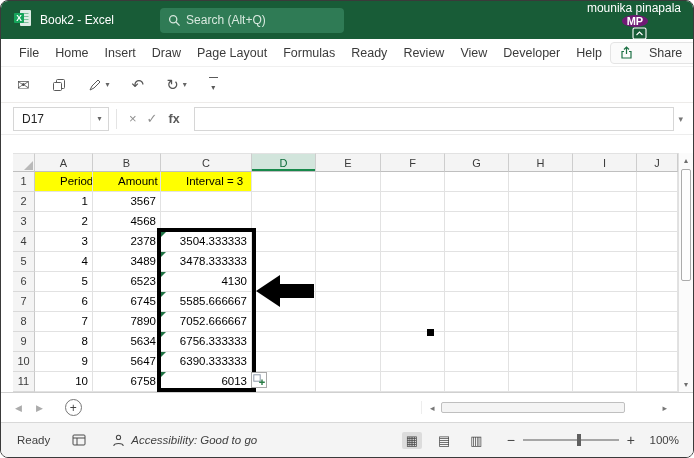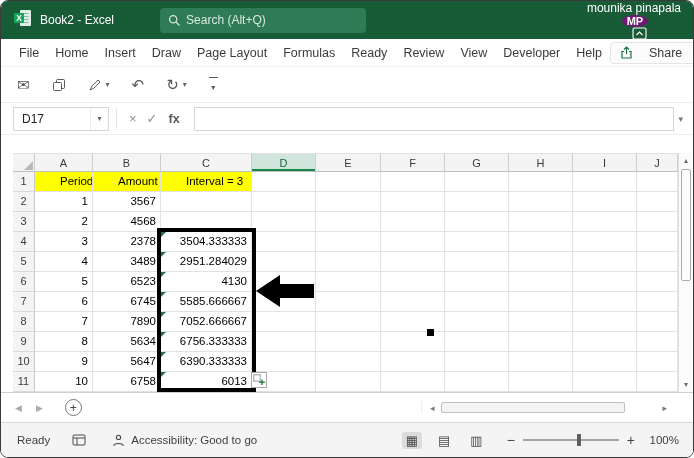--- a/index.html
+++ b/index.html
@@ -5,21 +5,21 @@
   * { box-sizing: border-box; margin: 0; padding: 0; }
   body { margin: 0; background: #fff; font-family: "Liberation Sans", "DejaVu Sans", sans-serif; }
   .window {
     width: 694px; height: 458px; border: 1px solid #3a3a3a; border-radius: 8px;
     overflow: hidden; display: flex; flex-direction: column; background: #fff; position: relative;
   }
 
   
   .titlebar { flex: none; height: 38px; background: #185C37; display: flex; align-items: center; padding-left: 12px; color: #fff; }
   .wtitle { font-size: 12px; margin-left: 8px; white-space: nowrap; }
-  .searchbox { margin-left: 46px; width: 206px; height: 25px; background: #2F7B55; border-radius: 4px;
+  .searchbox { margin-left: 46px; width: 184px; height: 25px; background: #2F7B55; border-radius: 4px;
     display: flex; align-items: center; padding-left: 26px; position: relative; }
   .searchbox svg { position: absolute; left: 8px; top: 6px; }
   .searchbox span { font-size: 12px; color: #D8E9DF; }
   .tb-right { margin-left: auto; display: flex; align-items: center; height: 100%; flex-direction: column; }
   .uname { font-size: 12px; margin-right: 12px; white-space: nowrap; }
   .avatar { width: 26px; height: 26px; border-radius: 50%; background: #701a75; color: #fff; font-size: 11px; font-weight: bold;
     display: flex; align-items: center; justify-content: center; margin-right: 10px; }
   .tb-btn { width: 46px; height: 100%; display: flex; align-items: center; justify-content: center; font-size: 16px; color: #fff; }
   .tb-btn.first { width: 40px; }
   .min-glyph { width: 11px; height: 1px; background: #fff; display: block; }
@@ -93,21 +93,21 @@
     display: flex; align-items: center; justify-content: center; font-size: 12px; color: #444; line-height: 1; }
   .hscroll { margin-left: auto; width: 250px; margin-right: 22px; display: flex; align-items: center; border-left: 1px solid #EDEDED; padding-left: 4px; }
   .harr { color: #777; font-size: 9px; padding: 0 4px; }
   .htrack { flex: 1; height: 13px; position: relative; }
   .hthumb { position: absolute; left: 2px; top: 1px; width: 84%; height: 11px; background: #F4F4F4; border: 1px solid #BFBFBF; border-radius: 2px; }
 
   
   .statusbar { flex: none; height: 35px; background: #F4F4F4; border-top: 1px solid #D8D8D8; display: flex; align-items: center; font-size: 11.5px; color: #3f3f3f; }
   .st-ready { margin-left: 16px; }
   .st-macro { margin-left: 22px; display: flex; align-items: center; }
-  .st-access { margin-left: 26px; display: flex; align-items: center; gap: 6px; }
+  .st-access { margin-left: 26px; display: flex; align-items: center; gap: 6px; font-style: italic; }
   .views { margin-left: auto; display: flex; align-items: center; gap: 12px; font-size: 13px; color: #4a4a4a; }
   .vw { padding: 1px 4px; }
   .vw.active { background: #DCDCDC; border-radius: 2px; }
   .zoomout { margin: 0 8px 0 20px; font-size: 14px; color: #444; }
   .zslider { width: 96px; height: 12px; position: relative; }
   .zslider .track { position: absolute; left: 0; right: 0; top: 5px; height: 2px; background: #A6A6A6; }
   .zslider .zthumb { position: absolute; left: 56%; top: 0; width: 4px; height: 12px; background: #5f5f5f; }
   .zoomin { margin: 0 10px 0 8px; font-size: 14px; color: #444; }
   .zoomlevel { margin-right: 14px; width: 34px; text-align: right; }
 </style>
@@ -275,21 +275,21 @@
         <div class="cell"></div>
         <div class="cell"></div>
         <div class="cell"></div>
         <div class="cell"></div>
         <div class="cell"></div>
         <div class="cell"></div>
         <div class="cell"></div>
         <div class="rh">5</div>
         <div class="cell num">4</div>
         <div class="cell num">3489</div>
-        <div class="cell num err">2951.284029</div>
+        <div class="cell num err">3478.333333</div>
         <div class="cell"></div>
         <div class="cell"></div>
         <div class="cell"></div>
         <div class="cell"></div>
         <div class="cell"></div>
         <div class="cell"></div>
         <div class="cell"></div>
         <div class="rh">6</div>
         <div class="cell num">5</div>
         <div class="cell num">6523</div>

